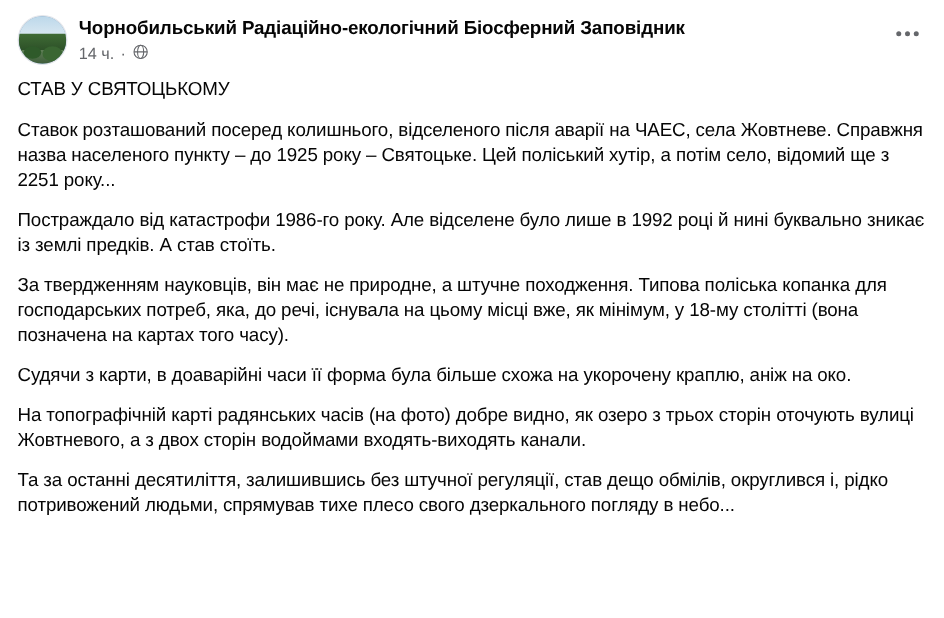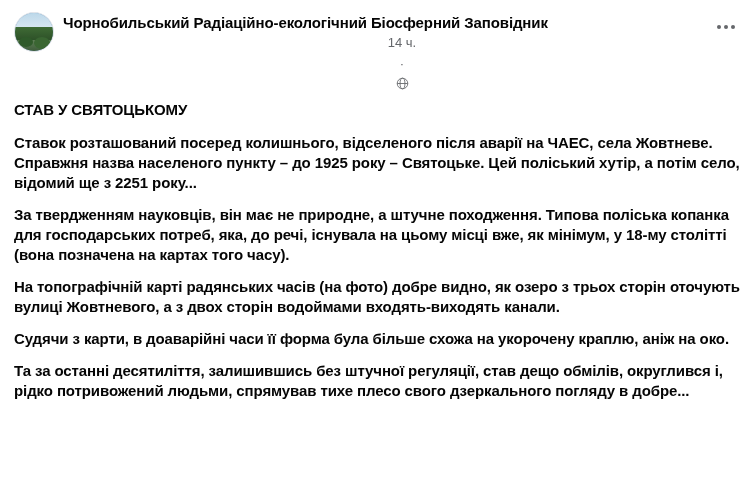--- a/index.html
+++ b/index.html
@@ -80,24 +80,23 @@
   .page-name {
     font-size: 15px;
     font-weight: bold;
     color: #050505;
     line-height: 19px;
     letter-spacing: -0.1px;
     white-space: nowrap;
   }
   .meta-row {
     display: flex;
-    align-items: center;
+    align-items: flex-start;
     gap: 5px;
     margin-top: 3px;
-    flex-direction: column;
   }
   .meta-time {
     font-size: 13px;
     color: #65676b;
     line-height: 16px;
   }
   .meta-dot {
     font-size: 13px;
     color: #65676b;
     line-height: 16px;
@@ -124,21 +123,20 @@
   }
   .more-button span {
     width: 4px;
     height: 4px;
     border-radius: 50%;
     background: #65676b;
     display: block;
   }
   .post-body {
     padding: 4px 0 0 0;
-    font-weight: bold;
   }
   .para {
     font-size: 15px;
     line-height: 20px;
     color: #050505;
     margin: 0 0 12px 0;
     letter-spacing: -0.1px;
   }
   .para.first {
     margin-bottom: 13px;
@@ -178,19 +176,20 @@
 
   <div class="more-button">
     <span></span>
     <span></span>
     <span></span>
   </div>
 
   <div class="post-body">
     <p class="para first">СТАВ У СВЯТОЦЬКОМУ</p>
     <p class="para">Ставок розташований  посеред колишнього, відселеного після аварії на ЧАЕС, села Жовтневе.  Справжня назва населеного пункту – до 1925 року – Святоцьке. Цей поліський хутір, а потім село, відомий ще з 2251 року...</p>
+    <p class="para">Постраждало від катастрофи 1986-го року. Але відселене було лише в 1992 році й нині буквально зникає із землі предків. А став стоїть.</p>
     <p class="para">За твердженням науковців, він має не природне, а штучне походження. Типова поліська копанка для господарських потреб, яка, до речі, існувала на цьому місці вже, як мінімум, у 18-му столітті (вона позначена на картах того часу).</p>
+    <p class="para tight">Судячи з карти, в доаварійні часи її форма була більше схожа на укорочену краплю, аніж на око.</p>
     <p class="para">На топографічній карті радянських часів (на фото) добре видно, як озеро з трьох сторін оточують вулиці Жовтневого, а з двох сторін водоймами входять-виходять канали.</p>
-    <p class="para tight">Судячи з карти, в доаварійні часи її форма була більше схожа на укорочену краплю, аніж на око.</p>
-    <p class="para">Та за останні десятиліття, залишившись без штучної регуляції, став дещо обмілів, округлився і, рідко потривожений людьми, спрямував тихе плесо свого дзеркального погляду в добре...</p>
+    <p class="para">Та за останні десятиліття, залишившись без штучної регуляції, став дещо обмілів, округлився і, рідко потривожений людьми, спрямував тихе плесо свого дзеркального погляду в небо...</p>
   </div>
 
 </div>
 
 </body></html>

